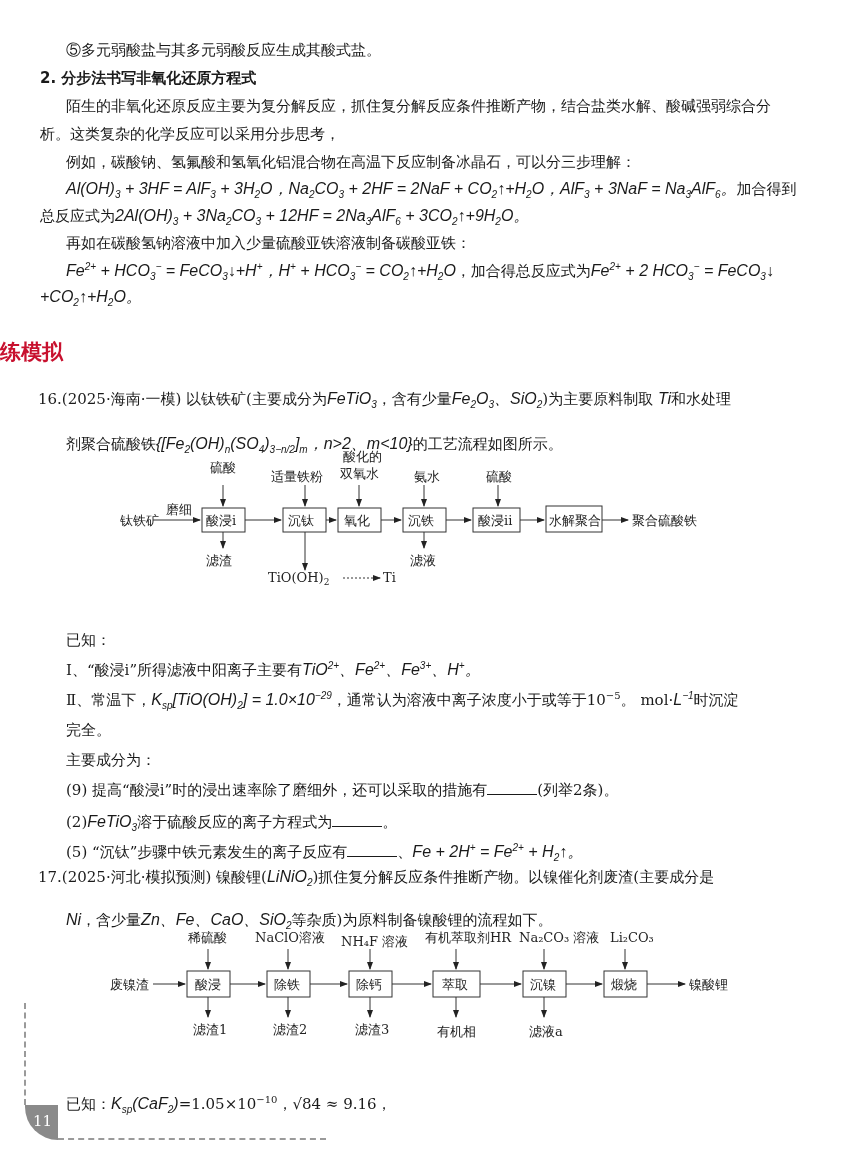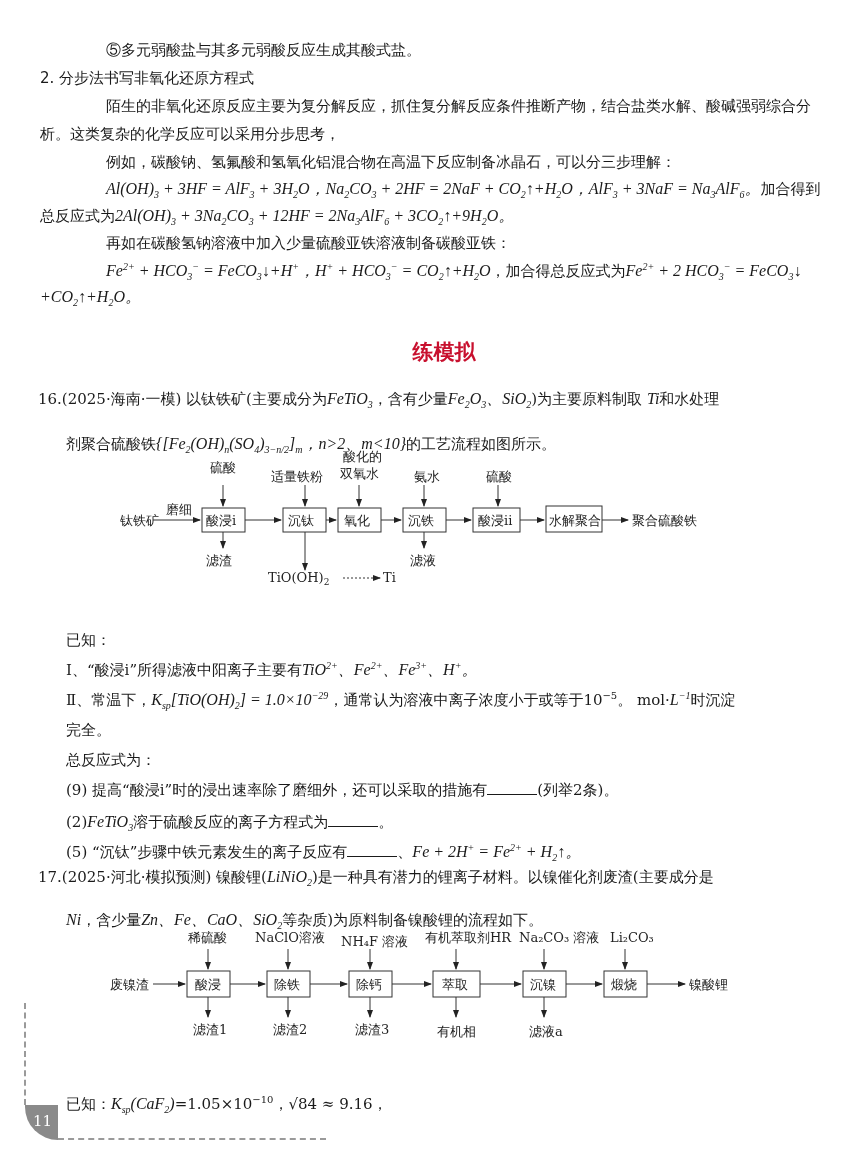--- a/index.html
+++ b/index.html
@@ -2,32 +2,31 @@
 <html><head>
 <meta charset="utf-8">
 <style>
   html, body { margin: 0; padding: 0; background: #ffffff; }
   body {
     width: 865px; height: 1158px; position: relative; overflow: hidden;
     font-family: "DejaVu Serif", "Liberation Serif", serif;
     color: #1a1a1a; font-size: 15px;
   }
   .line { position: absolute; white-space: nowrap; line-height: 20px; }
-  .ind { left: 66px; margin-left: 40px; }
+  .ind { left: 66px; }
   .flush { left: 40px; }
   .q { left: 38px; margin-top: 15px; }
   .qsub { left: 66px; margin-top: 28px; }
-  .bold { font-weight: normal; font-family: "DejaVu Sans", "Liberation Sans", sans-serif; }
-  .math { font-style: italic; font-family: Liberation Serif, serif; font-size: 16px; }
+  .bold { font-weight: bold; font-family: "DejaVu Sans", "Liberation Sans", sans-serif; }
+  .math { font-style: italic; font-family: Liberation Sans, sans-serif; font-size: 16px; }
   sub, sup { font-size: 10px; line-height: 0; }
   .section-title {
-    position: absolute; left: 0; width: 840px; top: 338px; text-align: center;
+    position: absolute; left: 0; width: 840px; top: 338px; text-align: left;
     color: #c8102e; font-weight: bold; font-size: 21px;
     font-family: "DejaVu Sans", "Liberation Sans", sans-serif;
-    margin-left: 24px;
   }
   .blank { display: inline-block; border-bottom: 1px solid #1a1a1a; width: 50px; height: 14px; vertical-align: baseline; }
   .flow { position: absolute; }
   .flow svg text { font-family: "DejaVu Serif", "Liberation Serif", serif; font-size: 13px; fill: #222; }
   .page-tab {
     position: absolute; left: 25px; top: 1105px; width: 33px; height: 35px;
     background: #8a8a8a; border-bottom-left-radius: 33px;
     color: #fff; font-size: 15px; text-align: right; padding-right: 6px; box-sizing: border-box;
     line-height: 32px;
   }
@@ -123,34 +122,34 @@
 </div>
 
 <div class="line qsub" style="top:602px">已知：</div>
 <div class="line qsub" style="top:632px">
   <span>Ⅰ、“酸浸i”所得滤液中阳离子主要有</span><span class="math">TiO<sup>2+</sup>、Fe<sup>2+</sup>、Fe<sup>3+</sup>、H<sup>+</sup>。</span>
 </div>
 <div class="line qsub" style="top:662px">
   <span>Ⅱ、常温下，</span><span class="math">K<sub>sp</sub>[TiO(OH)<sub>2</sub>] = 1.0×10<sup>−29</sup></span><span>，通常认为溶液中离子浓度小于或等于</span>10<sup>−5</sup>。 <span>mol·</span><span class="math">L<sup>−1</sup></span><span>时沉淀</span>
 </div>
 <div class="line qsub" style="top:692px">完全。</div>
-<div class="line qsub" style="top:722px">总反应式为：</div>
+<div class="line qsub" style="top:722px">主要成分为：</div>
 <div class="line qsub" style="top:752px">
   <span>(9) 提高“酸浸i”时的浸出速率除了磨细外，还可以采取的措施有</span><span class="blank"></span><span>(列举2条)。</span>
 </div>
 <div class="line qsub" style="top:784px">
   <span>(2)</span><span class="math">FeTiO<sub>3</sub></span><span>溶于硫酸反应的离子方程式为</span><span class="blank"></span><span>。</span>
 </div>
 <div class="line qsub" style="top:814px">
   <span>(5) “沉钛”步骤中铁元素发生的离子反应有</span><span class="blank"></span><span>、</span><span class="math">Fe + 2H<sup>+</sup> = Fe<sup>2+</sup> + H<sub>2</sub>↑。</span>
 </div>
 
 <div class="line q" style="top:852px">
   <span>17.</span><span>(2025·河北·模拟预测)</span>
-  <span>镍酸锂(</span><span class="math">LiNiO<sub>2</sub></span><span>)是一种具有潜力的锂离子材料。以镍催化剂废渣(主要成分是</span>
+  <span>镍酸锂(</span><span class="math">LiNiO<sub>2</sub></span><span>)抓住复分解反应条件推断产物。以镍催化剂废渣(主要成分是</span>
 </div>
 <div class="line qsub" style="top:882px">
   <span class="math">Ni</span><span>，含少量</span><span class="math">Zn、Fe、CaO、SiO<sub>2</sub></span><span>等杂质)为原料制备镍酸锂的流程如下。</span>
 </div>
 
 <div class="flow" style="left:105px; top:924px;">
   <svg width="650" height="125" viewBox="0 0 650 125">
     <defs>
       <marker id="ar2" markerWidth="8" markerHeight="6" refX="7" refY="3" orient="auto">
           <path d="M0,0 L8,3 L0,6 z" fill="#222"></path>

